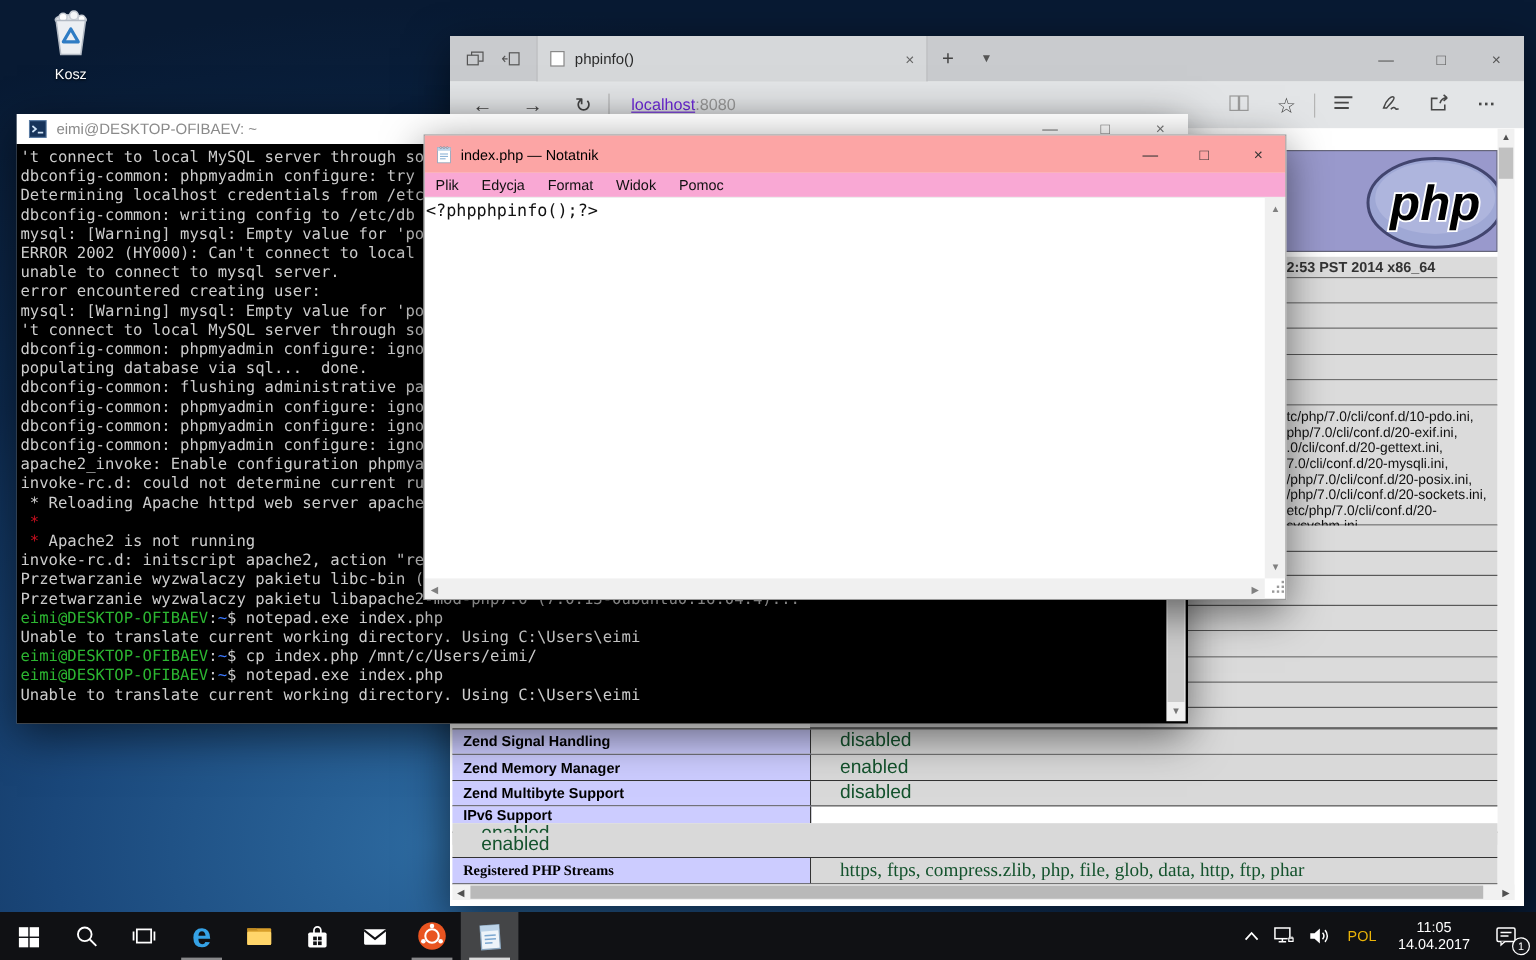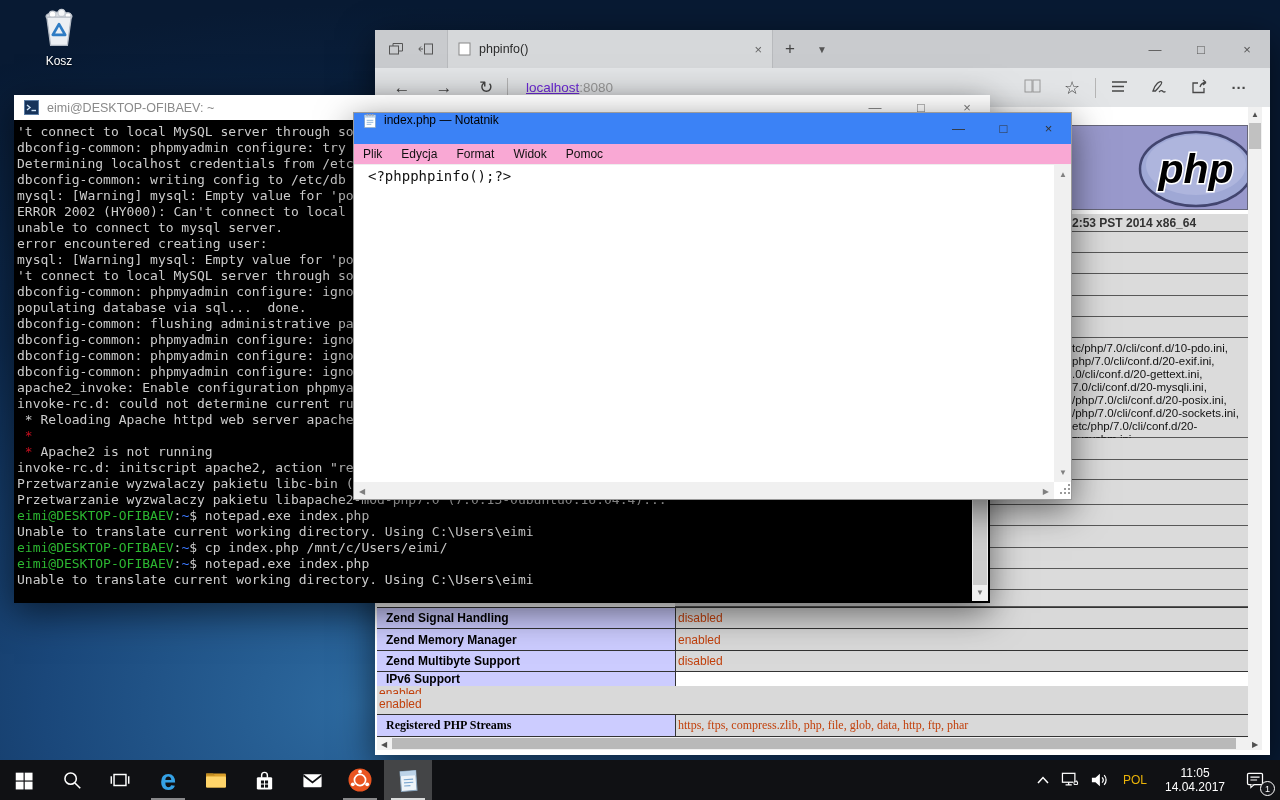--- a/index.html
+++ b/index.html
@@ -37,47 +37,47 @@
   #php-band { position:absolute; left:300px; right:22px; top:18px; height:85px; background:#9999cc; border:1px solid #66667a; overflow:hidden; }
   #php-logo { position:absolute; right:-8px; top:3px; }
   #strip { position:absolute; left:300px; right:22px; top:107px; }
   .srow { position:relative; background:#dbdbdb; border-bottom:1px solid #585858; }
   .srow .frag { position:absolute; left:397px; top:2px; font-size:12px; font-weight:600; color:#333; }
   #ini-lines { position:absolute; left:397px; top:4px; font-size:11.5px; line-height:13px; color:#111; }
   #php-table { position:absolute; left:2px; right:22px; top:500px; border-top:1px solid #333; }
   .prow { display:flex; border-bottom:1px solid #333; }
   .prow .pl { width:299px; background:#ccccff; border-right:1px solid #333; font-size:12px; font-weight:bold; color:#000;
               display:flex; align-items:center; padding-left:9px; }
-  .prow .pv { flex:1; background:#d9d9d9; font-size:12px; color:#c2410c; display:flex; align-items:center; padding-left:2px; }
+  .prow .pv { flex:1; background:#d9d9d9; font-size:16px; color:#14532d; display:flex; align-items:center; padding-left:24px; }
 
   .sb-track { position:absolute; background:#f1f1f1; }
   .sb-arrow { position:absolute; color:#505050; font-size:8px; text-align:center; width:100%; }
   #edge-vscroll { right:8px; top:0; bottom:5px; width:14px; }
   #edge-vthumb { position:absolute; left:1px; right:1px; top:16px; height:26px; background:#c1c1c1; }
   #edge-hscroll { left:2px; right:8px; bottom:5px; height:13px; }
   #edge-hthumb { position:absolute; top:1px; bottom:1px; left:15px; right:26px; background:#b9b9b9; }
 
   
   #terminal { left:14px; top:95px; width:976px; height:508px; z-index:2; background:#fff; }
   #terminal .tbar { height:25px; background:#fff; display:flex; align-items:center; }
   #terminal .tbar .ttl { font-size:12.5px; color:#8a8a8a; margin-left:8px; flex:1; }
   #term-body { position:absolute; left:0; top:25px; right:0; bottom:0; background:#000; padding:4px 18px 0 3px; overflow:hidden; }
   .tline { font-family:"DejaVu Sans Mono",monospace; font-size:13px; line-height:16px; white-space:pre; color:#cccccc; }
   .c-fg { color:#cccccc; } .c-green { color:#2cb631; } .c-blue { color:#3b78ff; } .c-red { color:#c50f1f; }
   #term-scroll { position:absolute; right:2px; top:25px; bottom:2px; width:16px; background:#f0f0f0; }
   #term-thumb { position:absolute; left:1px; right:1px; bottom:16px; height:140px; background:#cdcdcd; }
 
   
   #notepad { left:353px; top:112px; width:719px; height:388px; z-index:3; border:1px solid #9a9a9a; }
-  #notepad .tbar { height:31px; display:flex; background:#3b82f6; }
+  #notepad .tbar { height:31px; display:flex; align-items:center; background:#fca5a5; }
   #notepad .tbar .ttl { font-size:12px; color:#000; margin-left:6px; flex:1; }
   #np-menu { height:21px; display:flex; align-items:center; gap:19px; padding-left:9px; background:#f9a8d4; border-bottom:1px solid #eee; }
   #np-menu span { font-size:12px; color:#111; }
   #np-text { position:absolute; left:0; top:52px; right:17px; bottom:17px; background:#fff;
-             font-family:"DejaVu Sans Mono",monospace; font-size:14px; color:#111; padding:3px 0 0 14px; }
+             font-family:"DejaVu Sans Mono",monospace; font-size:14px; color:#111; padding:3px 0 0 1px; }
   #np-vscroll { position:absolute; right:0; top:52px; bottom:17px; width:17px; background:#f0f0f0; }
   #np-hscroll { position:absolute; left:0; bottom:0; right:17px; height:17px; background:#f0f0f0; }
   .np-ar { position:absolute; color:#808080; font-size:8px; }
   #np-grip { position:absolute; right:3px; bottom:3px; width:10px; height:10px; }
   #np-grip i { position:absolute; width:2px; height:2px; background:#9a9a9a;
     box-shadow:0 0 0 0 #9a9a9a, -4px 4px 0 0 #9a9a9a, 0 4px 0 0 #9a9a9a, 4px 0 0 0 #9a9a9a, 4px 4px 0 0 #9a9a9a, 4px -4px 0 0 #9a9a9a; 
     right:2px; top:2px; }
 
   
   #taskbar { position:absolute; left:0; bottom:0; width:1280px; height:40px; background:#101114; z-index:5; display:flex; align-items:stretch; }

